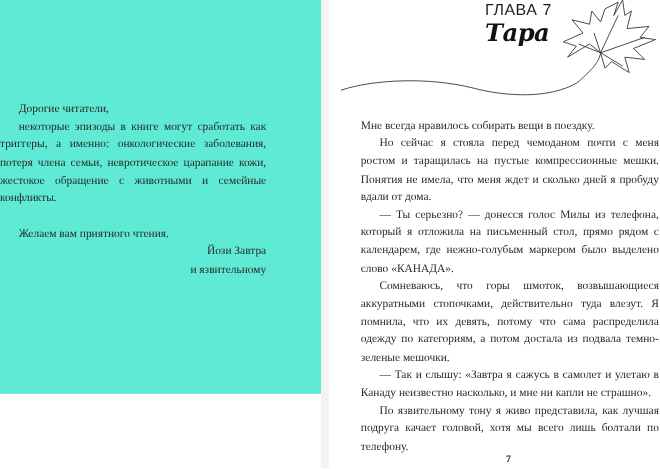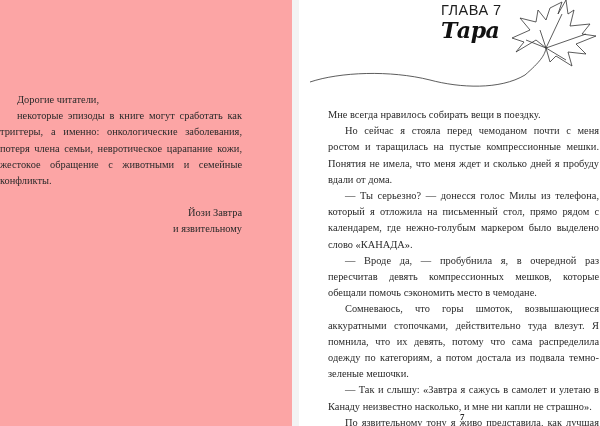--- a/index.html
+++ b/index.html
@@ -1,18 +1,18 @@
 <!DOCTYPE html>
 <html><head>
 <meta charset="utf-8">
 <style>
   html, body { margin:0; padding:0; }
   body { width:600px; height:426px; background:#ffffff; position:relative; overflow:hidden;
          font-family:"Liberation Serif","DejaVu Serif",serif; color:#2a2a2a; }
-  .page-left { position:absolute; left:0; top:0; width:292px; height:426px; background:#fca5a5; }
+  .page-left { position:absolute; left:0; top:0; width:292px; height:358px; background:#5eead4; }
   .gutter { position:absolute; left:292px; top:0; width:7px; height:426px; background:#f3f3f3; }
   .page-right { position:absolute; left:299px; top:0; width:301px; height:426px; background:#fff; }
   .txt { font-size:10.4px; line-height:16.2px; text-align:justify; }
   .txt p { margin:0; }
   .ind { text-indent:17px; }
   .left-block { position:absolute; left:0; top:92px; width:242px; }
   .left-block p { text-align-last:left; }
   .sig { text-align:right !important; text-align-last:right !important; }
   .gap { height:16px; }
   .chapter-label { position:absolute; left:441px; top:2px; font-family:"Liberation Sans",sans-serif;
@@ -25,20 +25,21 @@
   .pnum { position:absolute; left:460px; top:412px; font-size:9px; font-weight:bold; color:#222; }
 </style>
 </head>
 <body>
 
 <div class="page-left">
   <div class="left-block txt">
     <p class="ind">Дорогие читатели,</p>
     <p class="ind">некоторые эпизоды в книге могут сработать как триггеры, а именно: онкологические заболевания, потеря члена семьи, невротическое царапание кожи, жестокое обращение с животными и семейные конфликты.</p>
     <div class="gap"></div>
+    <p class="ind">Желаем вам приятного чтения.</p>
     <p class="sig">Йози Завтра</p>
     <p class="sig">и язвительному</p>
   </div>
 </div>
 
 <div class="gutter"></div>
 
 <div class="page-right"></div>
 
 <svg class="leaf" viewBox="0 0 300 100" fill="none" stroke="#333" stroke-width="0.8">
@@ -47,20 +48,19 @@
   <path d="M246 48 L 240 30 M246 48 L 262 14 M246 48 L 286 34 M246 48 L 226 40 M246 48 L 266 60"></path>
 </svg>
 
 <div class="chapter-label">ГЛАВА 7</div>
 <div class="chapter-name">Тара</div>
 
 <div class="right-block txt">
   <p>Мне всегда нравилось собирать вещи в поездку.</p>
   <p class="ind">Но сейчас я стояла перед чемоданом почти с меня ростом и таращилась на пустые компрессионные мешки. Понятия не имела, что меня ждет и сколько дней я пробуду вдали от дома.</p>
   <p class="ind">— Ты серьезно? — донесся голос Милы из телефона, который я отложила на письменный стол, прямо рядом с календарем, где нежно-голубым маркером было выделено слово «КАНАДА».</p>
-  <p class="ind">— Вроде да, — пробубнила я, в очередной раз пересчитав девять компрессионных мешков, которые обещали помочь сэкономить место в чемодане.</p>
   <p class="ind">Сомневаюсь, что горы шмоток, возвышающиеся аккуратными стопочками, действительно туда влезут. Я помнила, что их девять, потому что сама распределила одежду по категориям, а потом достала из подвала темно-зеленые мешочки.</p>
   <p class="ind">— Так и слышу: «Завтра я сажусь в самолет и улетаю в Канаду неизвестно насколько, и мне ни капли не страшно».</p>
   <p class="ind">По язвительному тону я живо представила, как лучшая подруга качает головой, хотя мы всего лишь болтали по телефону.</p>
 
 </div>
 
 <div class="pnum">7</div>
 
 </body></html>

